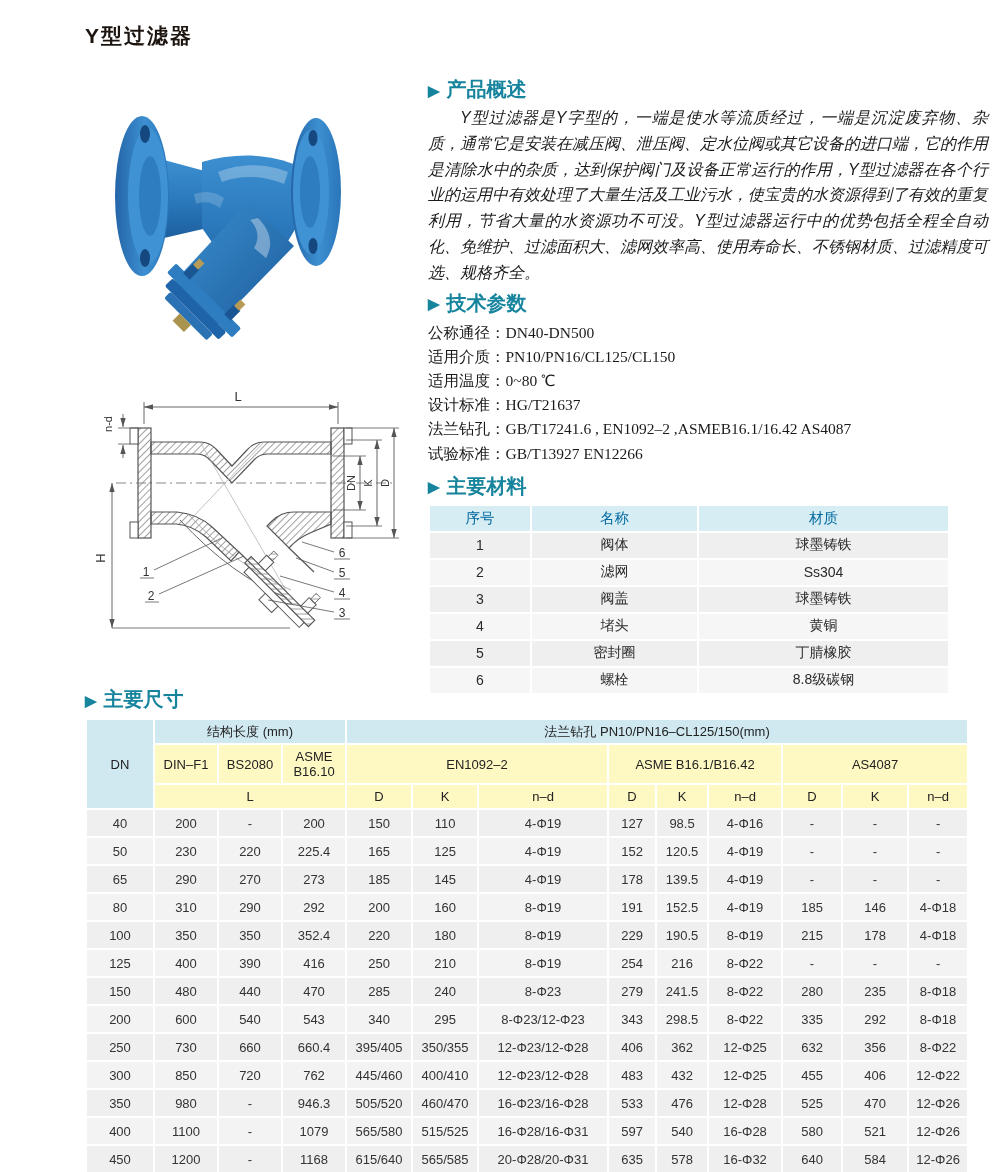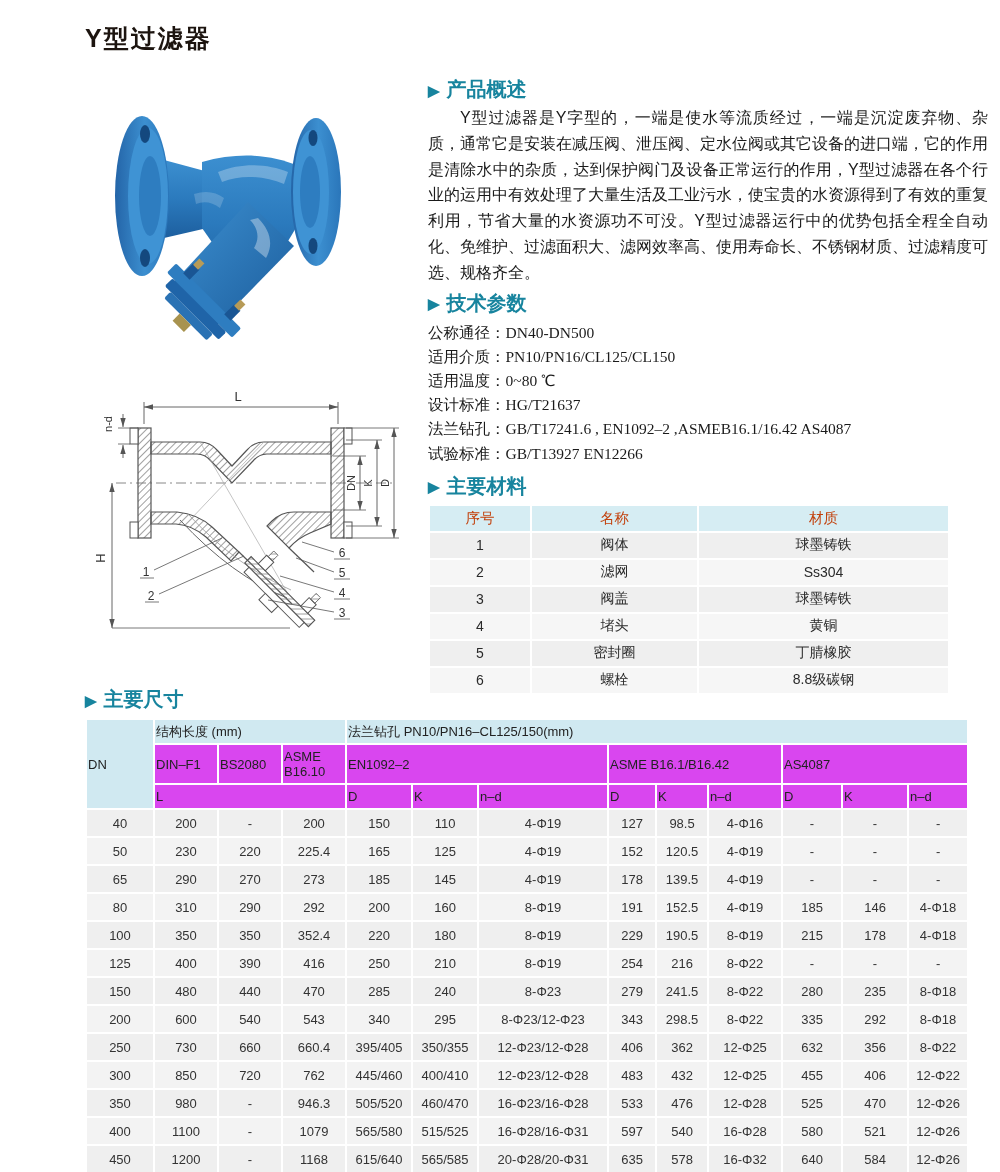--- a/index.html
+++ b/index.html
@@ -5,66 +5,66 @@
   * { margin:0; padding:0; box-sizing:border-box; }
   html,body { background:#ffffff; }
   .page {
     position:relative; width:1000px; height:1172px; margin:0 auto;
     background:#fff; overflow:hidden;
     font-family:"Liberation Sans", sans-serif; color:#222;
   }
   
   .title {
     position:absolute; left:85px; top:22px;
-    font-size:25px; font-weight:bold; color:#1c140f; letter-spacing:2px;
+    font-size:21px; font-weight:bold; color:#1c140f; letter-spacing:2px;
   }
   
   .photo { position:absolute; left:98px; top:98px; width:262px; height:262px; }
   
   .drawing { position:absolute; left:82px; top:380px; width:348px; height:268px; }
   
   .rightcol { position:absolute; left:428px; top:76px; width:560px; }
   .section-head {
     display:flex; align-items:center; gap:7px;
     color:#17849e; font-size:20px; font-weight:600; line-height:26px;
   }
   .arrow { font-size:15px; line-height:1; color:#17849e; transform:translateY(1px); }
   .overview-text {
     margin-top:3px; font-size:16px; line-height:25.8px; color:#1a1a1a;
-    text-align:justify; text-indent:2em;
+    text-align:justify; text-indent:2em;font-style:italic;
   }
   .params { list-style:none; margin:5px 0 2px 0;font-family:Liberation Serif, serif; }
   .params li { font-size:15.5px; line-height:24.2px; color:#1a1a1a; }
   
   .materials-head { margin-top:7px; }
   table.materials {
     margin-top:5px; width:518px; table-layout:fixed;
     border-collapse:separate; border-spacing:2px;
   }
   table.materials th {
-    background:#d6edf3; font-weight:400; font-size:14.5px; color:#c2410c;
+    background:#d6edf3; font-weight:400; font-size:14.5px; color:#0369a1;
     padding:3px 2px; text-align:center; height:20px;
   }
   table.materials td {
     background:#efefef; font-size:14px; color:#2a2a2a;
     padding:3.5px 2px; text-align:center;
   }
   table.materials tr:nth-child(even) td { background:#f6f6f6; }
   
   .dims { position:absolute; left:85px; top:686px; width:862px; }
   table.dimtable {
     margin-top:6px; width:862px; table-layout:fixed;
     border-collapse:separate; border-spacing:2px;
   }
   table.dimtable th {
-    font-weight:400; font-size:13px; color:#222; text-align:left;
+    font-weight:400; font-size:13px; color:#222; text-align:center;
     padding:4px 1px; line-height:15px;
   }
   table.dimtable th.hA { background:#d0e9f1; }
-  table.dimtable th.hB { background:#d946ef; }
+  table.dimtable th.hB { background:#fef9c3; }
   table.dimtable td {
     background:#efefef; font-size:13px; color:#333; text-align:center;
     padding:5.5px 1px; white-space:nowrap; overflow:hidden;
   }
   table.dimtable tbody tr:nth-child(even) td { background:#f3f3f3; }
   
   svg text { font-family:"Liberation Sans", sans-serif; }
 </style>
 </head>
 <body>

